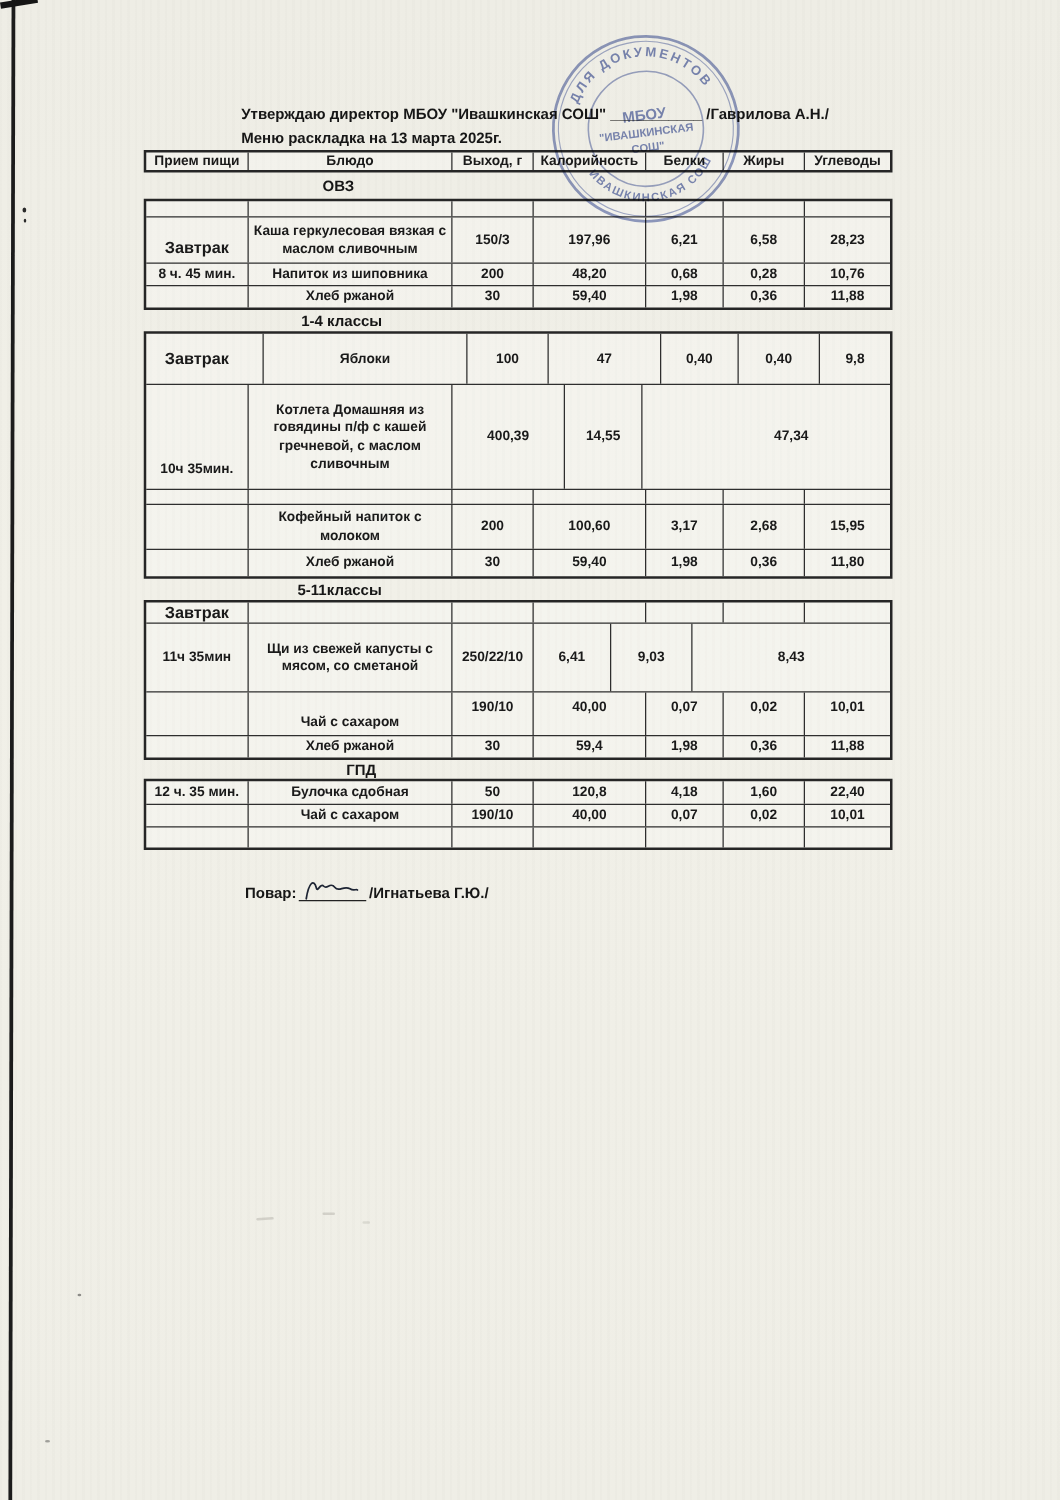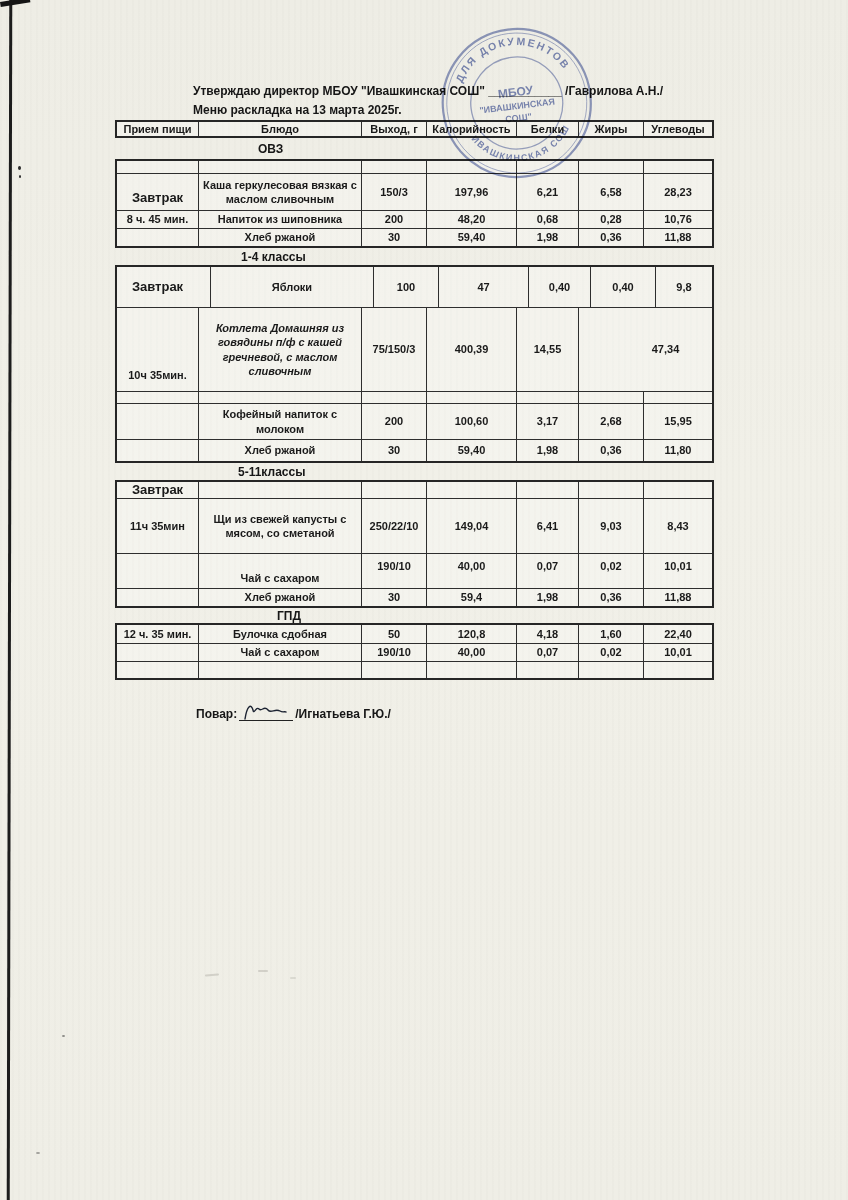--- a/index.html
+++ b/index.html
@@ -236,25 +236,22 @@
             <span>0,40</span>
           </div>
           <div class="tcell" style="width: 69px;">
             <span>9,8</span>
           </div>
         </div>
         <div class="trow" style="height: 84px;">
           <div class="tcell vb pb" style="width: 81px;">
             <span>10ч 35мин.</span>
           </div>
-          <div class="tcell" style="width: 163px; font-style: italic;">
+          <div class="tcell" style="width: 163px;">
             <span>Котлета Домашняя из говядины п/ф с кашей гречневой, с маслом сливочным</span>
-          </div>
-          <div class="tcell" style="width: 65px;">
-            <span>75/150/3</span>
           </div>
           <div class="tcell" style="width: 90px;">
             <span>400,39</span>
           </div>
           <div class="tcell" style="width: 62px;">
             <span>14,55</span>
           </div>
           <div class="tcell" style="width: 69px; padding-left: 44px;">
             <span>47,34</span>
           </div>
@@ -358,23 +355,20 @@
         </div>
         <div class="trow" style="height: 55px;">
           <div class="tcell" style="width: 81px;">
             <span>11ч 35мин</span>
           </div>
           <div class="tcell" style="width: 163px;">
             <span>Щи из свежей капусты  с мясом, со сметаной</span>
           </div>
           <div class="tcell" style="width: 65px;">
             <span>250/22/10</span>
-          </div>
-          <div class="tcell" style="width: 90px;">
-            <span>149,04</span>
           </div>
           <div class="tcell" style="width: 62px;">
             <span>6,41</span>
           </div>
           <div class="tcell" style="width: 65px;">
             <span>9,03</span>
           </div>
           <div class="tcell" style="width: 69px;">
             <span>8,43</span>
           </div>

